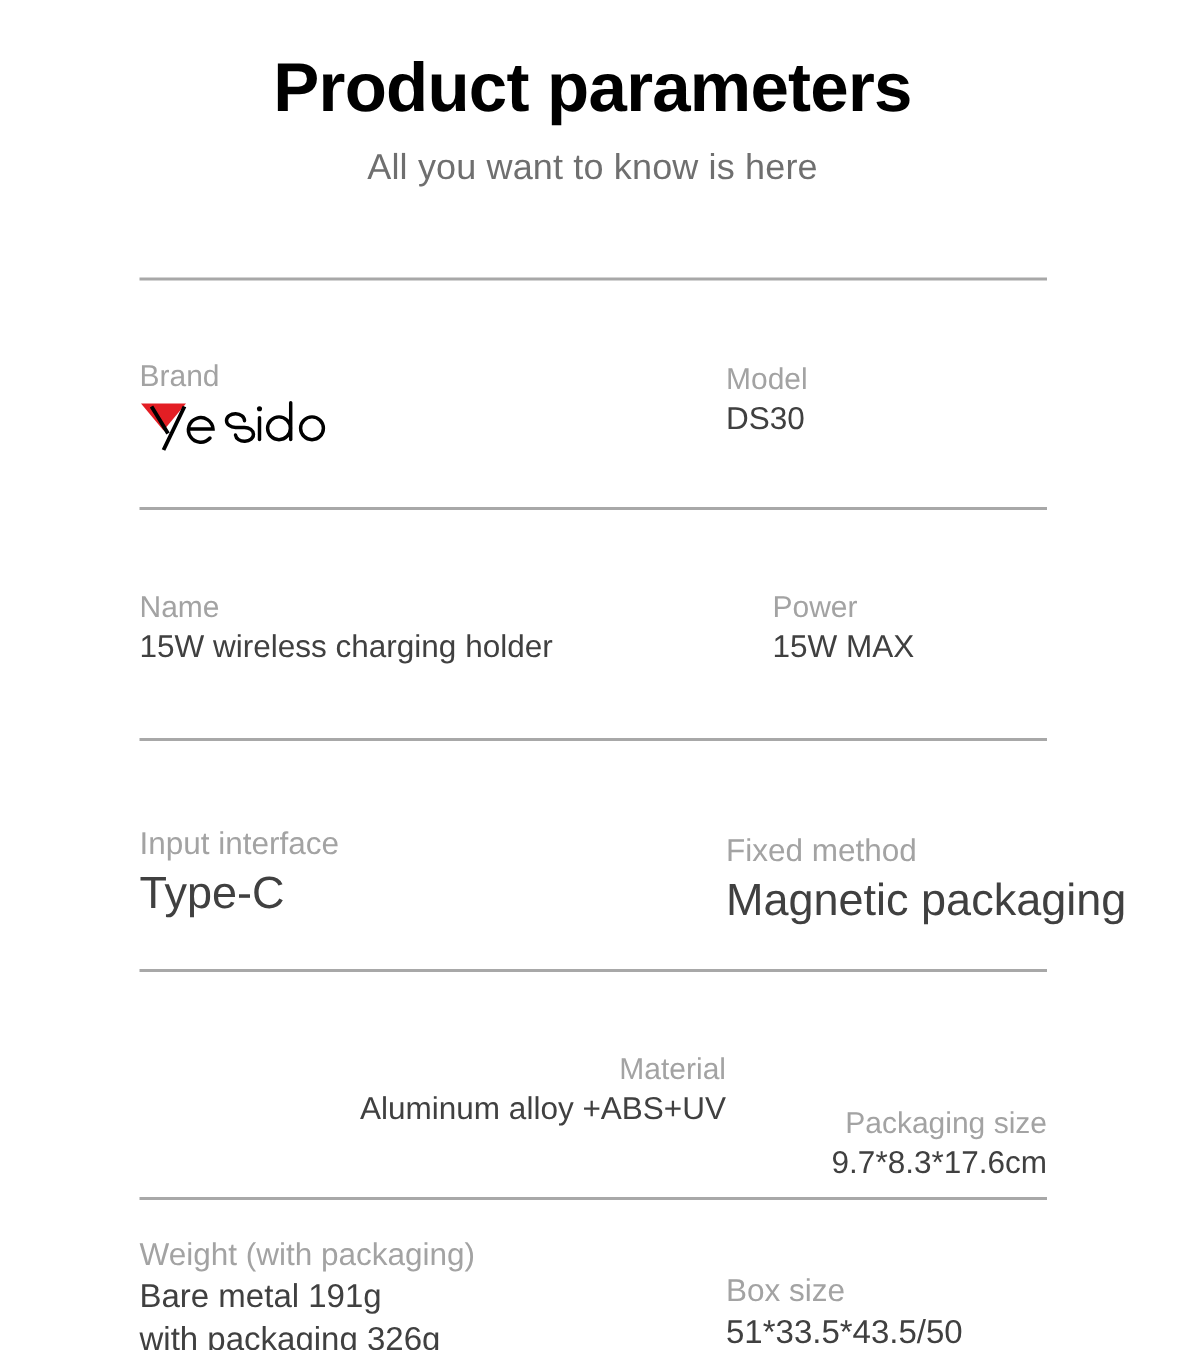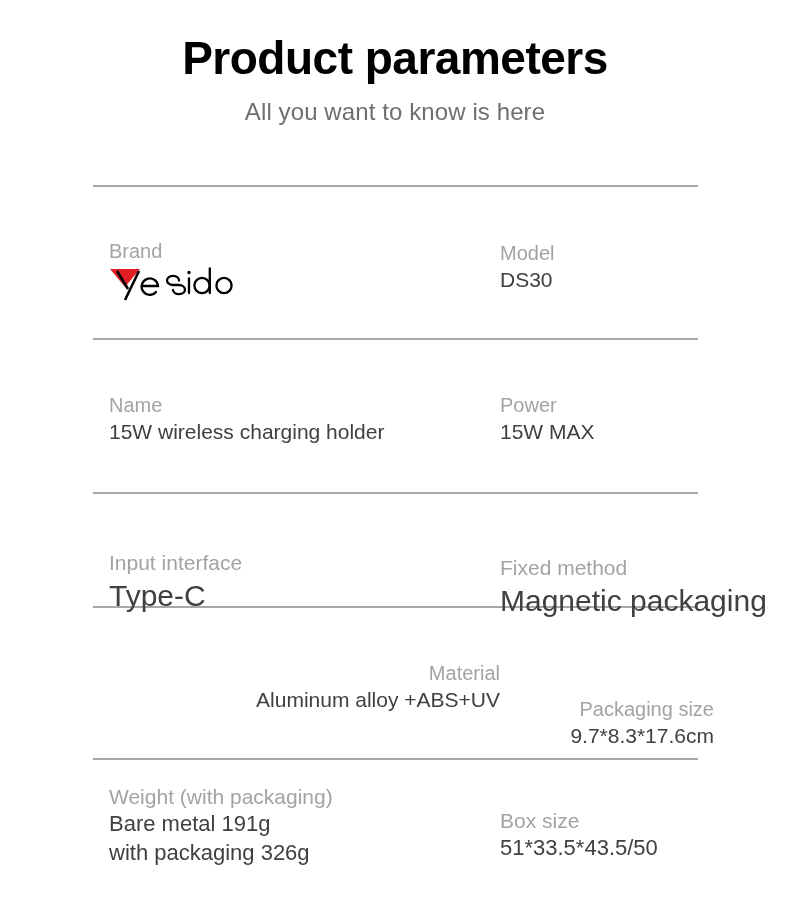--- a/index.html
+++ b/index.html
@@ -39,42 +39,42 @@
     height:2px;
     background:#a8a8a8;
     width:605px;
   }
   .row {
     position:relative;
     display:flex;
     align-items:flex-start;
   }
   .col { position:relative; }
-  .col-left  { width:391px; flex:0 0 391px;margin-left:16px; }
+  .col-left  { width:391px; flex:0 0 391px; }
   .col-right { width:214px; flex:0 0 214px; }
 
   .label {
     font-size:20px;
     color:#a3a3a3;
     font-weight:normal;
     line-height:1.25;
     white-space:nowrap;
   }
   .value {
     font-size:21px;
     color:#404040;
     font-weight:normal;
     line-height:1.3;
     white-space:nowrap;
   }
 
   
   .row-1 { height:151px; padding-top:52px; }
-  .row-2 { height:152px; padding-top:53px; }
-  .row-3 { height:112px; padding-top:56px; }
+  .row-2 { height:152px; padding-top:53px;gap:31px; }
+  .row-3 { height:152px; padding-top:56px; }
   .row-4 { height:150px; padding-top:53px;text-align:right; }
   .row-5 { height:103px; padding-top:24px; }
 
   .row-1 .col-right { padding-top:2px; }
   .row-3 .col-right { padding-top:5px; }
   .row-4 .col-right { padding-top:0px;margin-top:36px; }
   .row-5 .col-right { padding-top:24px; }
 
   .row-3 .label { font-size:21px; }
   .row-3 .value { font-size:30px; }

